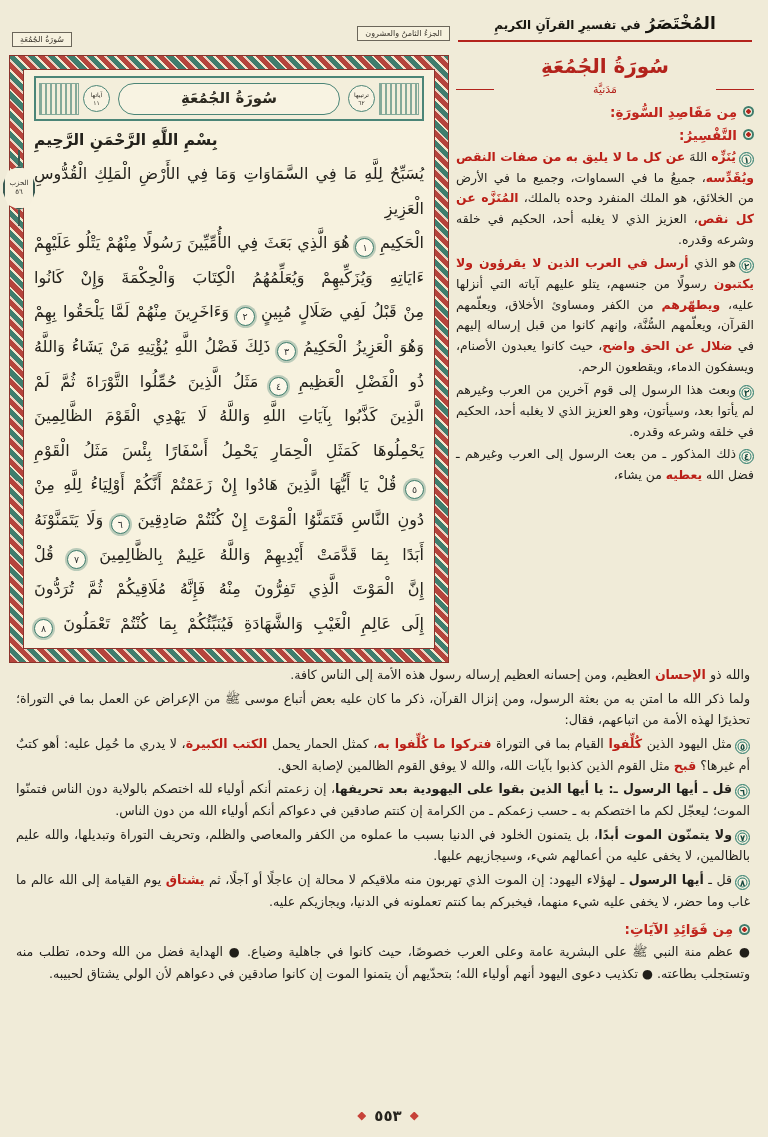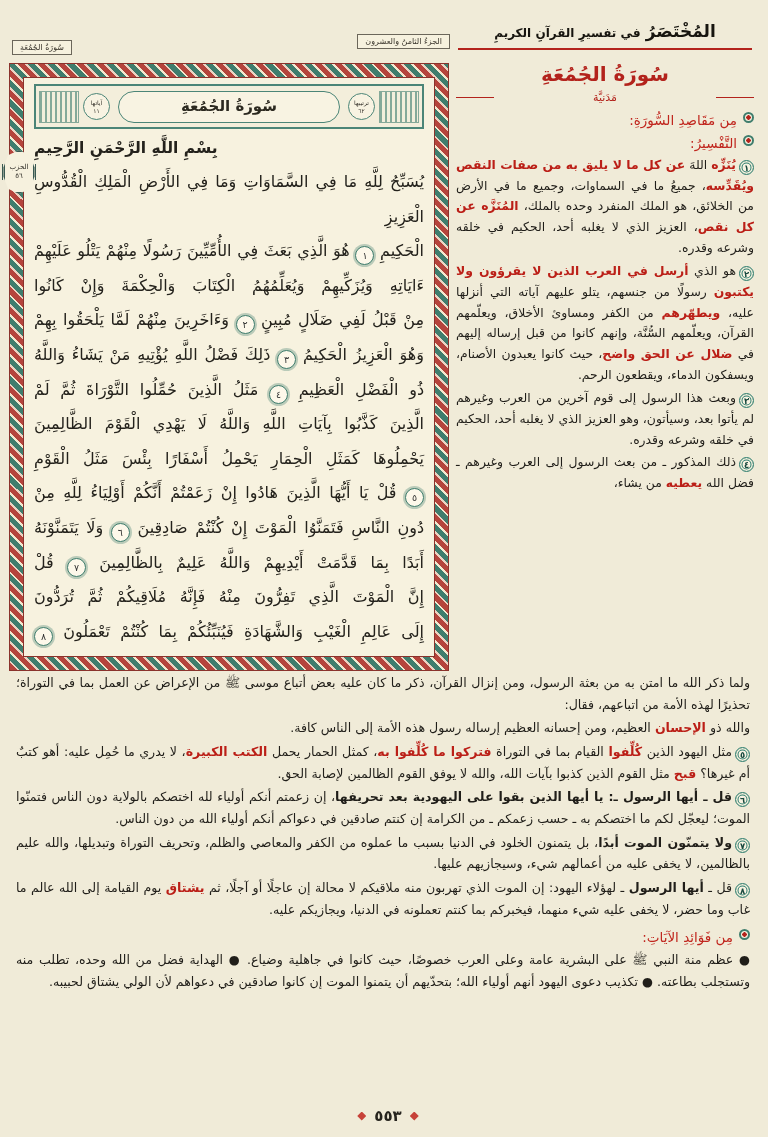--- a/index.html
+++ b/index.html
@@ -1,31 +1,31 @@
 <!DOCTYPE html>
 <html lang="ar" dir="rtl"><head>
 <meta charset="utf-8">
 <style>
   *{margin:0;padding:0;box-sizing:border-box}
   html,body{width:768px}
   body{font-family:"DejaVu Sans",sans-serif;background:#efe9d5;color:#201e19}
-  .page{position:relative;width:768px;height:1137px;overflow:hidden;background:#f0ebd8;padding:8px 8px}
+  .page{position:relative;width:768px;height:1137px;overflow:hidden;background:#f0ebd8;padding:0 8px}
   
   .top{display:flex;height:660px;gap:4px}
   .rcol{flex:1;min-width:0;padding:12px 6px 0 2px;overflow:hidden}
   .lcol{width:442px;position:relative;padding-top:56px}
   
   .book-title{text-align:center;color:#17150f;line-height:1.3}
   .book-title .main{font-size:17px;font-weight:bold}
   .book-title .rest{font-size:12px;font-weight:bold}
   .red-rule{height:2px;background:#b3231c;margin:5px 2px 12px}
   .surah-title{color:#b3231c;text-align:center;font-size:20px;font-weight:bold}
   .revelation{color:#b3231c;display:flex;align-items:center;justify-content:space-between;gap:23px;font-size:11px;margin:5px 0 8px}
   .revelation .dash{width:38px;height:1px;background:#b3231c}
-  .shead{color:#c0251d;font-weight:normal;font-size:13.5px;margin:7px 0 4px;display:flex;align-items:flex-start;gap:6px}
+  .shead{color:#c0251d;font-weight:bold;font-size:13.5px;margin:7px 0 4px;display:flex;align-items:center;gap:6px}
   .rosette{flex:0 0 auto;width:11px;height:11px;border-radius:50%;border:2px solid #3f7d6d;background:radial-gradient(circle,#b3231c 42%,#f6f1de 48%)}
   .rcol .para,.rcol .titem{font-size:12.4px;line-height:1.68;text-align:justify}
   .titem{margin-bottom:2px}
   .r{color:#bb1f17;font-weight:bold}
   .b{font-weight:bold}
   .vbadge{display:inline-block;width:15px;height:15px;border-radius:50%;border:1px solid #2e7d6e;box-shadow:inset 0 0 0 1.5px #f6f1de,inset 0 0 0 2.5px #2e7d6e;font-size:8.5px;line-height:14px;text-align:center;color:#17483e;background:#f8f3e2;margin-left:3px;vertical-align:-2px;font-weight:bold}
   
   .tab{position:absolute;background:#f6f1de;border:1px solid #6b665a;font-size:8px;padding:2px 7px;color:#3a352c;z-index:3;white-space:nowrap}
   .tab-surah{left:4px;top:32px}
   .tab-juz{right:0;top:26px}
@@ -34,21 +34,21 @@
     box-shadow:0 0 0 1px #8a332c, inset 0 0 0 1px #8a332c;
     padding:7px 11px 8px}
   .banner{border:2px solid #4b8577;background:#f3eedb;height:45px;display:flex;align-items:center;padding:0 3px;margin-bottom:2px}
   .side-orn{width:40px;height:32px;flex:0 0 auto;background:repeating-linear-gradient(90deg,#4b8577 0 2px,#f3eedb 2px 5px);opacity:.65;border:1px solid #4b8577}
   .medallion{flex:0 0 auto;width:27px;height:27px;border-radius:50%;border:1.5px solid #4b8577;margin:0 4px;display:flex;flex-direction:column;align-items:center;justify-content:center;line-height:1.25;color:#34312a;font-size:6px;background:#f8f3e2;text-align:center}
   .cartouche{flex:1;margin:0 4px;border:1.5px solid #4b8577;border-radius:18px;text-align:center;font-size:15px;font-weight:bold;color:#2c2920;height:32px;line-height:29px;background:#f8f3e2}
   .basmala{text-align:left;font-size:15.5px;font-weight:bold;color:#24221c;line-height:34px}
   .qline{font-size:16px;line-height:34.6px;text-align:justify;text-align-last:justify;color:#24221c;letter-spacing:.2px}
   .vmark{display:inline-block;width:19px;height:19px;border-radius:50%;border:1px solid #3f7d6d;box-shadow:0 0 0 2px rgba(63,125,109,.33);font-size:9.5px;line-height:17px;text-align:center;vertical-align:-3px;color:#333;background:#fdf8ea;text-align-last:center}
   
-  .hizb{position:absolute;left:2px;top:150px;width:34px;display:flex;flex-direction:row;align-items:center;z-index:4}
+  .hizb{position:absolute;left:2px;top:150px;width:34px;display:flex;flex-direction:column;align-items:center;z-index:4}
   .hizb .stem{width:1.5px;height:16px;background:#3a5a52}
   .hizb .body{width:32px;height:44px;border:2px solid #3a5a52;background:#f6f1de;clip-path:polygon(50% 0,85% 12%,100% 40%,100% 60%,85% 88%,50% 100%,15% 88%,0 60%,0 40%,15% 12%);display:flex;flex-direction:column;align-items:center;justify-content:center;font-size:7px;color:#2c2a24;line-height:1.35;text-align:center}
   
   .bottom{padding:4px 10px 0 8px}
   .bottom .para,.bottom .titem{font-size:12.6px;line-height:1.72;text-align:justify}
   .bottom .shead{margin-top:9px}
   .pagenum{position:absolute;bottom:12px;left:8px;right:0;display:flex;justify-content:center;align-items:center;gap:8px;font-size:15px;font-weight:bold;color:#26241e}
   .forn{width:9px;height:9px;background:#c0251d;clip-path:polygon(50% 0,100% 50%,50% 100%,0 50%);opacity:.85}
 </style>
 </head>
@@ -127,22 +127,22 @@
     <span class="stem"></span>
     <span class="body">
       <span>الحزب</span>
       <span>٥٦</span>
     </span>
     <span class="stem"></span>
   </div>
 
   <div class="bottom">
     <div id="tafsir-bottom">
+        <div class="titem"><span>والله ذو </span><span class="r">الإحسان</span><span> العظيم، ومن إحسانه العظيم إرساله رسول هذه الأمة إلى الناس كافة.</span></div>
         <div class="titem"><span>ولما ذكر الله ما امتن به من بعثة الرسول، ومن إنزال القرآن، ذكر ما كان عليه بعض أتباع موسى ﷺ من الإعراض عن العمل بما في التوراة؛ تحذيرًا لهذه الأمة من اتباعهم، فقال:</span></div>
-        <div class="titem"><span>والله ذو </span><span class="r">الإحسان</span><span> العظيم، ومن إحسانه العظيم إرساله رسول هذه الأمة إلى الناس كافة.</span></div>
         <div class="titem"><span class="vbadge">٥</span><span>مثل اليهود الذين </span><span class="r">كُلِّفوا</span><span> القيام بما في التوراة </span><span class="r">فتركوا ما كُلِّفوا به</span><span>، كمثل الحمار يحمل </span><span class="r">الكتب الكبيرة</span><span>، لا يدري ما حُمِل عليه: أهو كتبٌ أم غيرها؟ </span><span class="r">قبح</span><span> مثل القوم الذين كذبوا بآيات الله، والله لا يوفق القوم الظالمين لإصابة الحق.</span></div>
         <div class="titem"><span class="vbadge">٦</span><span class="b">قل ـ أيها الرسول ـ: يا أيها الذين بقوا على اليهودية بعد تحريفها</span><span>، إن زعمتم أنكم أولياء لله اختصكم بالولاية دون الناس فتمنّوا الموت؛ ليعجّل لكم ما اختصكم به ـ حسب زعمكم ـ من الكرامة إن كنتم صادقين في دعواكم أنكم أولياء الله من دون الناس.</span></div>
         <div class="titem"><span class="vbadge">٧</span><span class="b">ولا يتمنّون الموت أبدًا</span><span>، بل يتمنون الخلود في الدنيا بسبب ما عملوه من الكفر والمعاصي والظلم، وتحريف التوراة وتبديلها، والله عليم بالظالمين، لا يخفى عليه من أعمالهم شيء، وسيجازيهم عليها.</span></div>
         <div class="titem"><span class="vbadge">٨</span><span>قل ـ </span><span class="b">أيها الرسول</span><span> ـ لهؤلاء اليهود: إن الموت الذي تهربون منه ملاقيكم لا محالة إن عاجلًا أو آجلًا، ثم </span><span class="r">يشتاق</span><span> يوم القيامة إلى الله عالم ما غاب وما حضر، لا يخفى عليه شيء منهما، فيخبركم بما كنتم تعملونه في الدنيا، ويجازيكم عليه.</span></div>
       </div>
     <div class="shead">
       <span class="rosette"></span>
       <span>مِن فَوَائِدِ الآيَاتِ:</span>
     </div>
     <p class="para">● عظم منة النبي ﷺ على البشرية عامة وعلى العرب خصوصًا، حيث كانوا في جاهلية وضياع. ● الهداية فضل من الله وحده، تطلب منه وتستجلب بطاعته. ● تكذيب دعوى اليهود أنهم أولياء الله؛ بتحدّيهم أن يتمنوا الموت إن كانوا صادقين في دعواهم لأن الولي يشتاق لحبيبه.</p>

